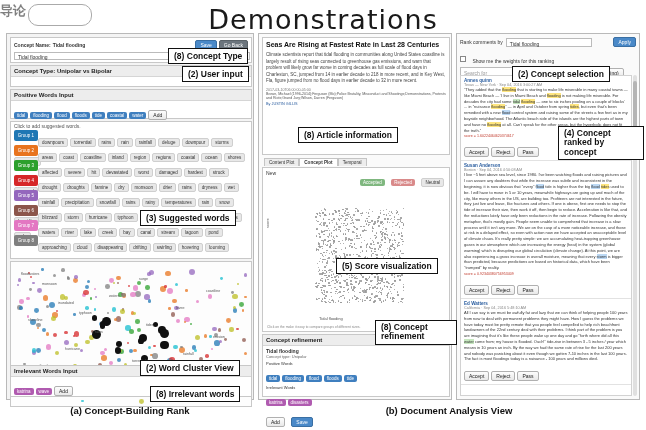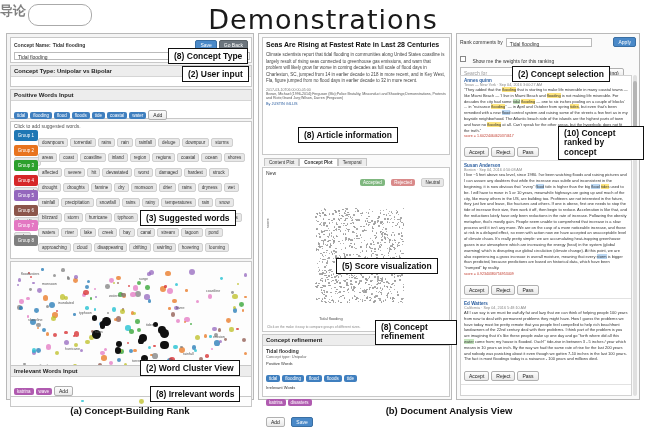--- a/index.html
+++ b/index.html
@@ -1476,16 +1476,16 @@
 
 <div class="callout" style="left:168px;top:48px;">(8) Concept Type</div>
 <div class="callout" style="left:182px;top:66px;">(2) User input</div>
 <div class="callout" style="left:140px;top:210px;">(3) Suggested words</div>
 <div class="callout" style="left:140px;top:360px;">(2) Word Cluster View</div>
 <div class="callout" style="left:150px;top:386px;">(8) Irrelevant words</div>
 <div class="callout" style="left:298px;top:127px;">(8) Article information</div>
 <div class="callout" style="left:336px;top:258px;">(5) Score visualization</div>
 <div class="callout" style="left:375px;top:320px;width:70px;white-space:normal;line-height:1.1;">(8) Concept refinement</div>
 <div class="callout" style="left:512px;top:66px;">(2) Concept selection</div>
-<div class="callout" style="left:558px;top:126px;width:74px;white-space:normal;line-height:1.1;">(10) Concept ranked by concept</div>
+<div class="callout" style="left:558px;top:126px;width:74px;white-space:normal;line-height:1.1;">(4) Concept ranked by concept</div>
 
 <div class="caption" style="left:6px;top:405px;width:248px;">(a) Concept-Building Rank</div>
 <div class="caption" style="left:258px;top:405px;width:382px;">(b) Document Analysis View</div>
 
 </body></html>

